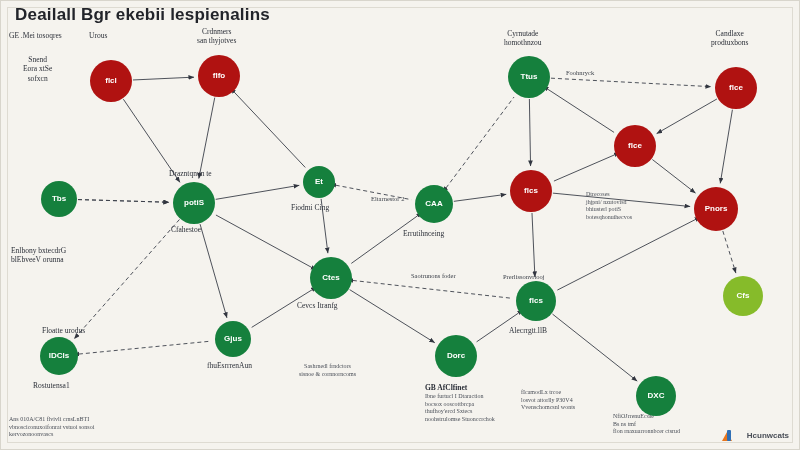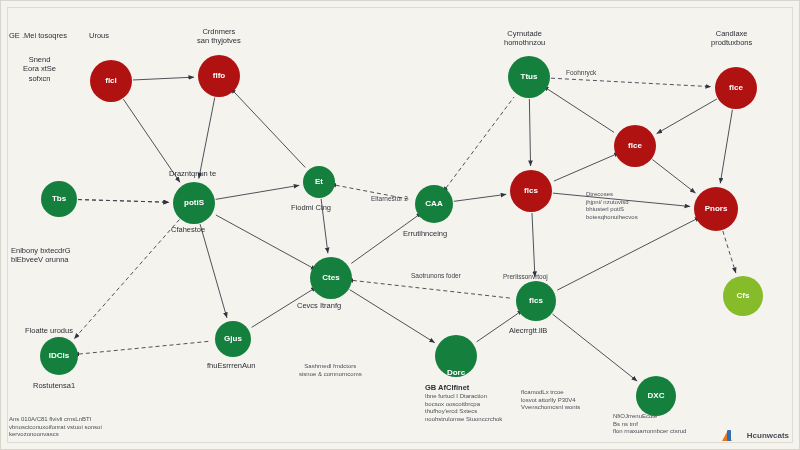--- a/index.html
+++ b/index.html
@@ -41,20 +41,21 @@
   .node.green{background:#86bb2a;}
 
   .lbl{
     position:absolute;
     color:#2b2f38;
     font-size:7.5px;
     line-height:1.25;
     filter:blur(0.55px);
     white-space:pre;
     text-align:center;
+    font-family:Liberation Serif, serif;
   }
   .lbl.left{text-align:left;}
   .lbl.edge{color:#3a3f48;font-size:6.5px;}
   .lbl.small{font-size:6px;color:#4a4f58;}
   .lbl.bold{font-weight:bold;}
 
   .watermark{
     position:absolute;right:10px;bottom:8px;
     display:flex;align-items:center;gap:12px;
     filter:blur(0.55px);
@@ -117,20 +118,21 @@
         <line x1="348.6643463304769" y1="288.64655211021756" x2="433.79051553354896" y2="341.76528169293454" stroke="#3b4049" stroke-width="0.9" marker-end="url(#ah)"></line>
         <line x1="517.6951195918133" y1="311.89710528062835" x2="475.6010481049842" y2="340.8367794278234" stroke="#3b4049" stroke-width="0.9" marker-start="url(#ah-s)"></line>
         <line x1="551.464962313697" y1="313.0347618316768" x2="636.1829002129177" y2="380.1031293352265" stroke="#3b4049" stroke-width="0.9" marker-end="url(#ah)"></line>
         <line x1="77.90522283941083" y1="353.05523684902306" x2="210.1042548766481" y2="340.1392394660746" stroke="#3b4049" stroke-width="0.9" stroke-dasharray="4 3" marker-start="url(#ah-s)"></line>
         <line x1="199.06439936031086" y1="223.14764905134047" x2="225.93560063968914" y2="316.85235094865953" stroke="#3b4049" stroke-width="0.9" marker-end="url(#ah)"></line>
         <line x1="178.44432398408938" y1="218.49643281803202" x2="73.21729765299746" y2="337.75372932660287" stroke="#3b4049" stroke-width="0.9" stroke-dasharray="4 3" marker-end="url(#ah)"></line>
         <line x1="310.7024694010304" y1="266.43565843122104" x2="214.92901204428364" y2="214.0049336008852" stroke="#3b4049" stroke-width="0.9" marker-start="url(#ah-s)"></line>
       </g>
   </svg>
 
+  <div class="title">Deailall Bgr ekebii lespienalins</div>
 
   <div id="label-layer">
       <div class="lbl left" style="left: 8px; top: 30px;">GE .Mei tosoqres</div>
       <div class="lbl " style="left: 88px; top: 30px;">Urous</div>
       <div class="lbl " style="left: 22px; top: 54px;">Snend
 Eora xtSe
 sofxcn</div>
       <div class="lbl " style="left: 196px; top: 26px;">Crdnmers
 san thyjotves</div>
       <div class="lbl " style="left: 503px; top: 28px;">Cyrnutade
@@ -146,21 +148,21 @@
       <div class="lbl edge" style="left: 370px; top: 194px;">Eltarnestor 2</div>
       <div class="lbl " style="left: 402px; top: 228px;">Errutihnceing</div>
       <div class="lbl small left" style="left: 585px; top: 190px;">Dtrecoses
 jhjpni/ nzutovisd
 bhiusterl potiS
 botesqhonuihecvos</div>
       <div class="lbl " style="left: 296px; top: 300px;">Cevcs Itranfg</div>
       <div class="lbl edge" style="left: 410px; top: 271px;">Saotrunons foder</div>
       <div class="lbl edge" style="left: 502px; top: 272px;">Prerlissonvrtooj</div>
       <div class="lbl " style="left: 508px; top: 325px;">Alecrrgtt.llB</div>
-      <div class="lbl " style="left: 24px; top: 325px;">Floatte urodus</div>
+      <div class="lbl " style="left: 41px; top: 325px;">Floatte urodus</div>
       <div class="lbl " style="left: 32px; top: 380px;">Rostutensa1</div>
       <div class="lbl small left" style="left: 8px; top: 415px;">Ans 010A/C81 flvivli crnsLnBTI
 vbnosciconuxoifonrat vstuoi sonsoi
 kervozonoonvascs</div>
       <div class="lbl " style="left: 206px; top: 360px;">fhuEsrrrenAun</div>
       <div class="lbl small" style="left: 298px; top: 362px;">Sashrnedl frndctors
 sisnoe &amp; cornnorncoms</div>
       <div class="lbl bold left" style="left: 424px; top: 382px;">GB AfClfinet</div>
       <div class="lbl small left" style="left: 424px; top: 392px;">Ibne furtucl I Dtaraction
 bocsox ooscottbrcpa
@@ -215,21 +217,21 @@
       </div>
       <div class="node green" style="left: 722px; top: 275px; width: 40px; height: 40px;">
         <span>Cfs</span>
       </div>
       <div class="node blue" style="left: 39px; top: 336px; width: 38px; height: 38px;">
         <span>lDCls</span>
       </div>
       <div class="node blue" style="left: 214px; top: 320px; width: 36px; height: 36px;">
         <span>Gjus</span>
       </div>
-      <div class="node blue" style="left: 434px; top: 334px; width: 42px; height: 42px; align-items: flex-end;">
+      <div class="node blue" style="left: 434px; top: 334px; width: 42px; height: 42px;">
         <span>Dorc</span>
       </div>
       <div class="node blue" style="left: 635px; top: 375px; width: 40px; height: 40px;">
         <span>DXC</span>
       </div>
     </div>
 
   <div class="watermark">
     <span class="wm-mark">
       <span class="a"></span>

